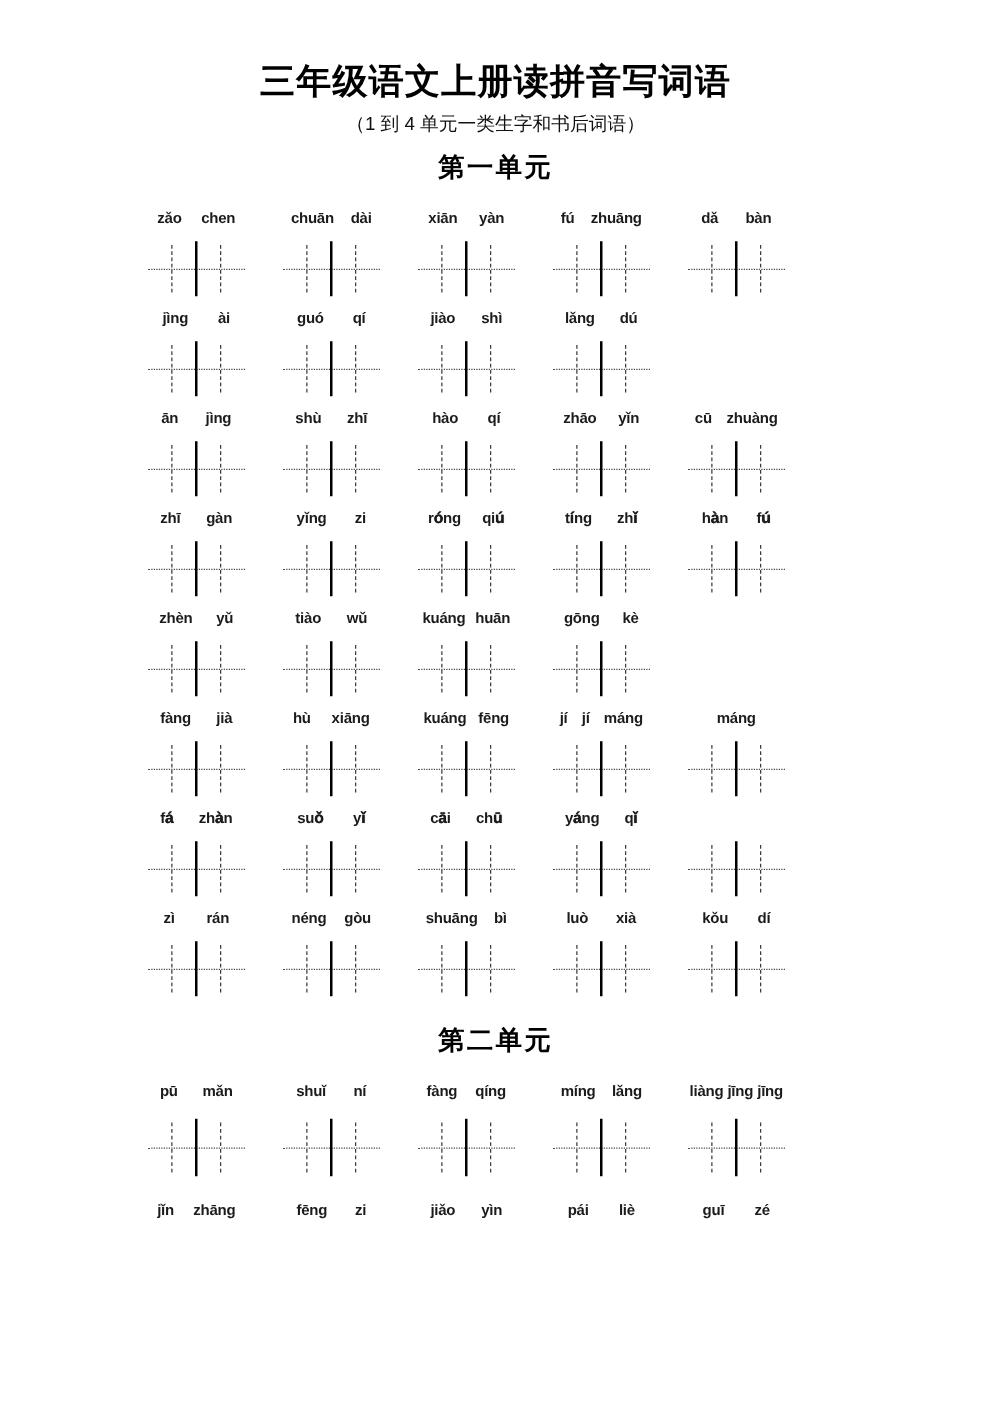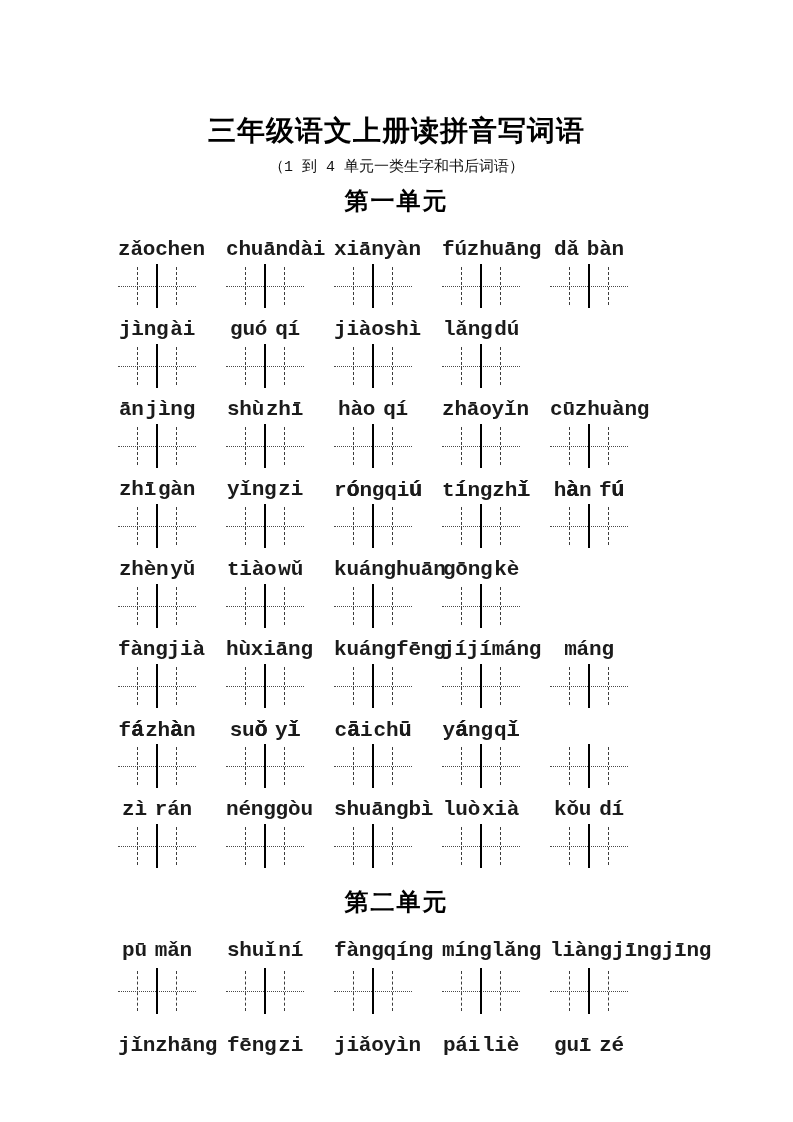--- a/index.html
+++ b/index.html
@@ -2,40 +2,40 @@
 <html><head>
 <meta charset="utf-8">
 <style>
   html, body { margin: 0; padding: 0; background: #ffffff; }
   body {
     width: 793px; height: 1122px;
     font-family: "Liberation Sans", sans-serif;
     color: #000;
     overflow: hidden;
   }
-  .page { position: relative; width: 793px; height: 898px; padding-top: 116px; box-sizing: border-box; font-family: Liberation Mono, monospace; }
+  .page { position: relative; width: 793px; height: 898px; padding-top: 48px; box-sizing: border-box; }
   .title {
     margin: 0; text-align: center;
     font-size: 28px; line-height: 34px; font-weight: bold; letter-spacing: 1px;
   }
   .subtitle {
     margin-top: 8px; text-align: center;
     font-size: 15px; line-height: 19px; color: #111;
   }
   .section-heading {
     margin-top: 11px; text-align: center;
-    font-size: 24px; line-height: 30px; font-weight: bold; letter-spacing: 2px;
+    font-size: 21px; line-height: 30px; font-weight: bold; letter-spacing: 2px;
   }
   .rows { margin-left: 118px; margin-top: 6px; }
   .row { display: flex; gap: 30px; height: 80px; align-items: flex-start; }
   .rows-2 .row { height: 95px; }
   .word-block { width: 78px; flex: 0 0 78px; }
   .pinyin {
     height: 20px; display: flex; justify-content: space-around; align-items: baseline;
-    font-size: 21px; font-weight: bold; color: #1b1b1b;
+    font-size: 12px; font-weight: bold; color: #1b1b1b;
     white-space: nowrap; overflow: visible; letter-spacing: -0.2px;
   }
   .pinyin .syl { display: inline-block; }
   .pinyin b { font-size: 1.05em; text-shadow: 0 0 0.6px #000; }
   .grid { position: relative; width: 78px; height: 38px; margin-top: 9px; }
   .rows-2 .grid { margin-top: 12px; height: 40px; }
   .gh { position: absolute; left: 0; right: 0; top: 50%; border-top: 1px dotted #4a4a4a; }
   .gv { position: absolute; top: 0; bottom: 0; width: 0; border-left: 1px dashed #3d3d3d; }
   .gv.q1 { left: 19px; }
   .gv.q3 { left: 58px; }

